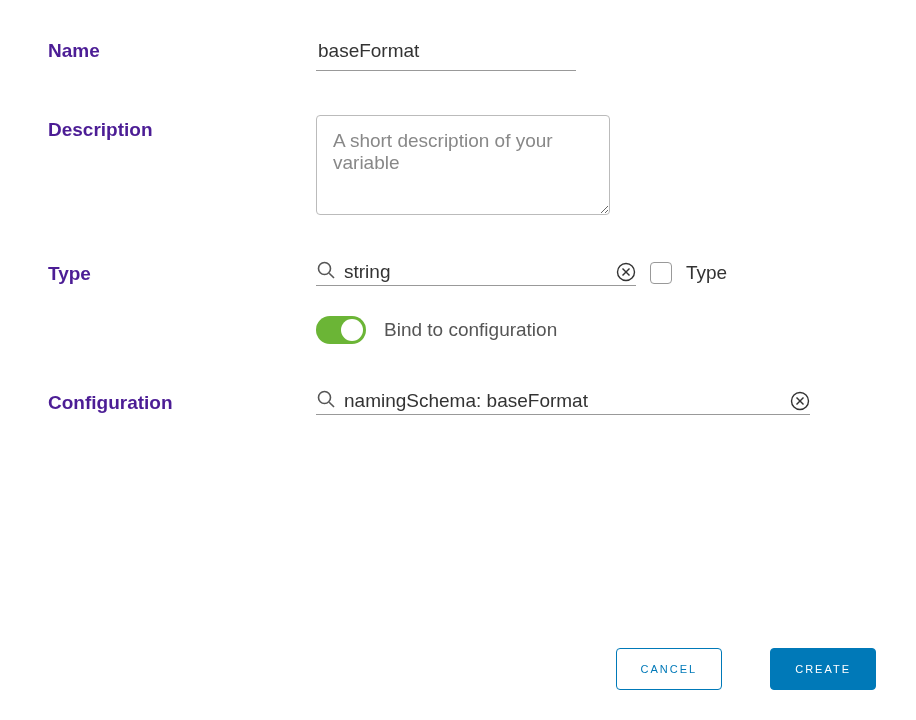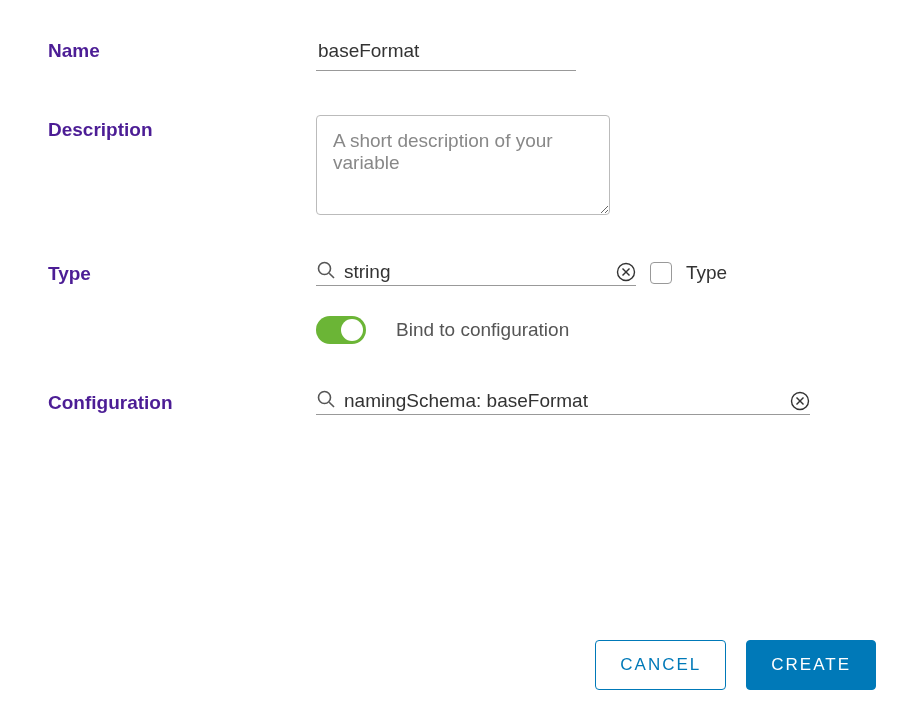--- a/index.html
+++ b/index.html
@@ -138,47 +138,48 @@
   .toggle .knob {
     position: absolute;
     width: 22px; height: 22px;
     border-radius: 50%;
     background: #fff;
     top: 3px; right: 3px;
   }
   .toggle-label {
     font-size: 19px;
     color: #555;
-    margin-left: 16px;
+    margin-left: 4px;
   }
   .actions {
     position: absolute;
     right: 40px;
     bottom: 30px;
     display: flex;
     gap: 20px;
   }
   .btn {
-    font-size: 17px;
+    font-size: 11px;
     font-weight: 400;
     letter-spacing: 2px;
     padding: 14px 24px;
     border-radius: 4px;
     cursor: pointer;
     border: 1px solid transparent;
   }
   .btn-secondary {
     background: #fff;
     color: #0079b8;
     border: 1px solid #0079b8;
   }
   .btn-primary {
     background: #0079b8;
     color: #fff;
     border: 1px solid #0079b8;
+    margin-left: 28px;
   }
 </style>
 </head>
 <body>
 
 <div class="dialog">
 
 
   <div class="form">
 

